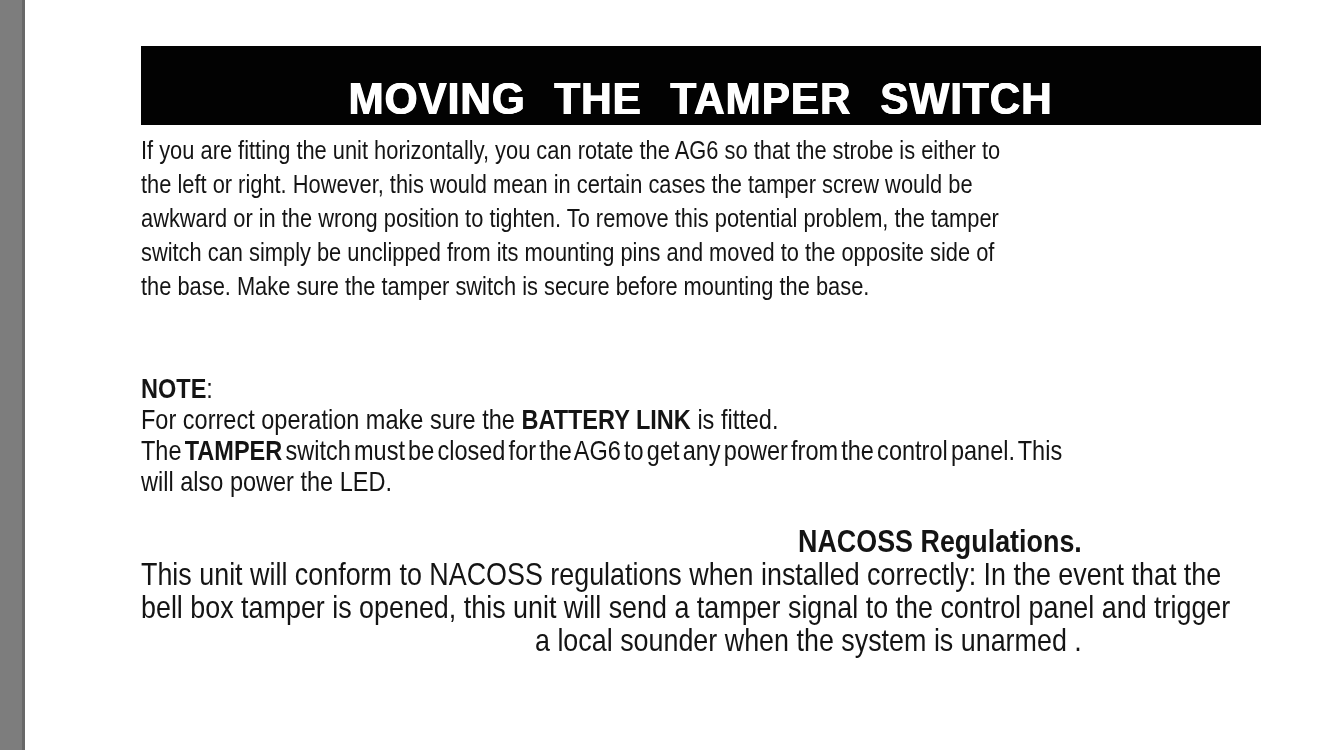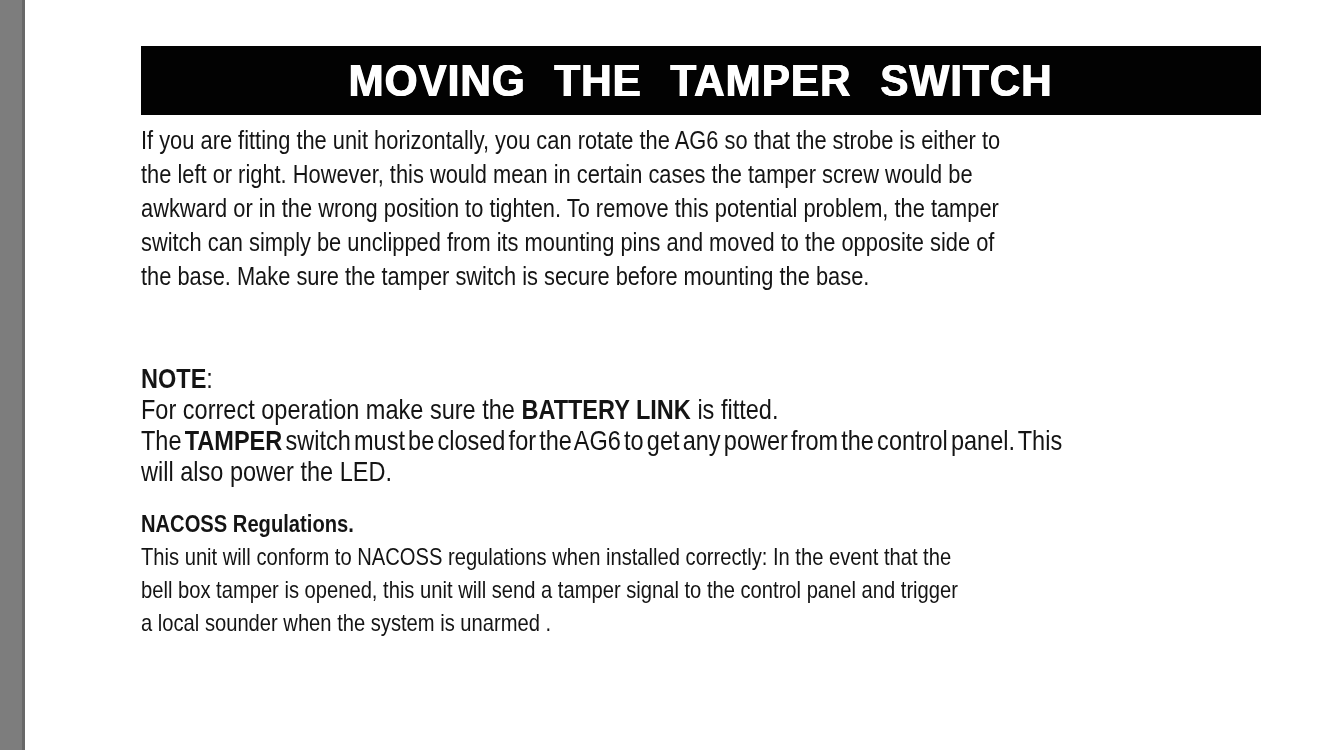--- a/index.html
+++ b/index.html
@@ -27,24 +27,24 @@
     border-right: 3px solid #686868;
   }
   .content {
     position: absolute;
     left: 141px;
     top: 0;
     width: 1120px;
   }
   .title-bar {
     margin-top: 46px;
-    height: 69px;
+    height: 79px;
     background: #020202;
     display: flex;
-    align-items: center;
+    align-items: flex-end;
     justify-content: center;
   }
   .title-text {
     color: #ffffff;
     font-size: 45px;
     font-weight: 900;
     letter-spacing: 1px;
     word-spacing: 17px;
     white-space: nowrap;
     transform: scaleX(0.94);
@@ -54,23 +54,24 @@
     margin-top: 8px;
     font-size: 26px;
     line-height: 34px;
   }
   .note-block {
     margin-top: 70px;
     font-size: 28px;
     line-height: 31px;
   }
   .nacoss-block {
-    margin-top: 20px;
-    font-size: 24px;
+    margin-top: 28px;
+    font-size: 32px;
     line-height: 33px;
+    text-align: right;
   }
   
   .ln {
     white-space: nowrap;
     transform: scaleX(0.84);
     transform-origin: 0 50%;
   }
   .ln.tight {
     word-spacing: -4px;
   }

